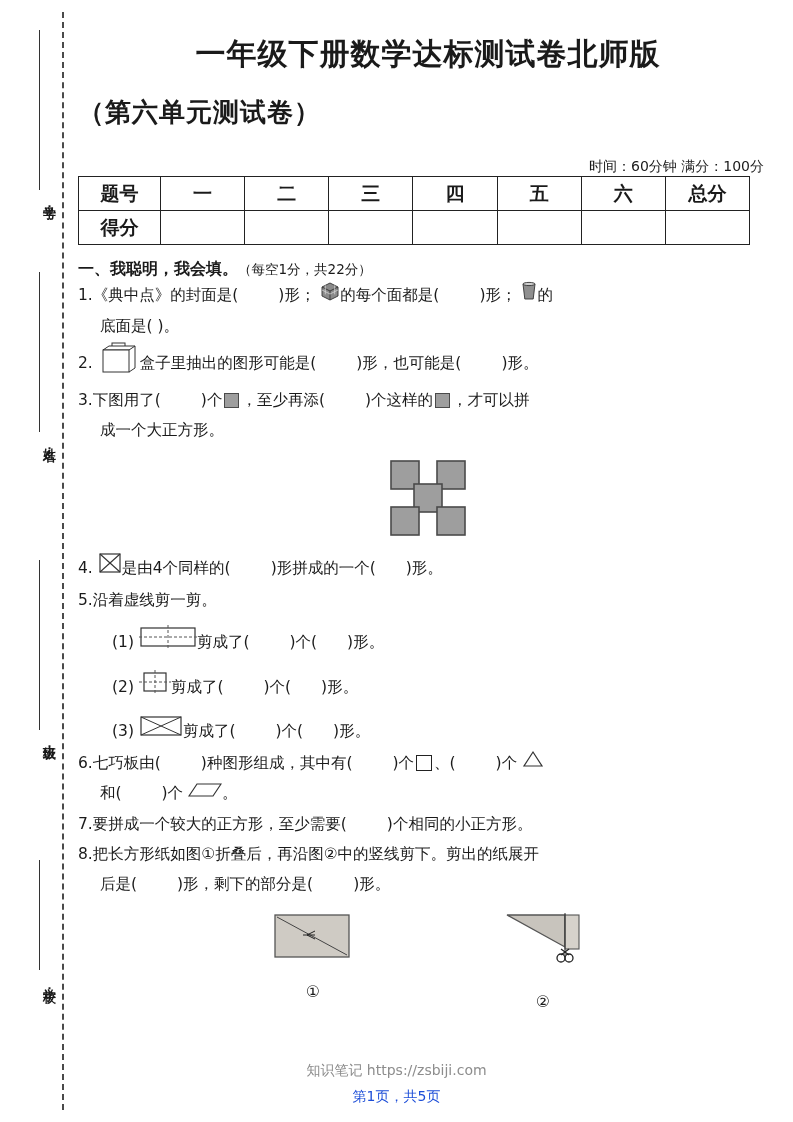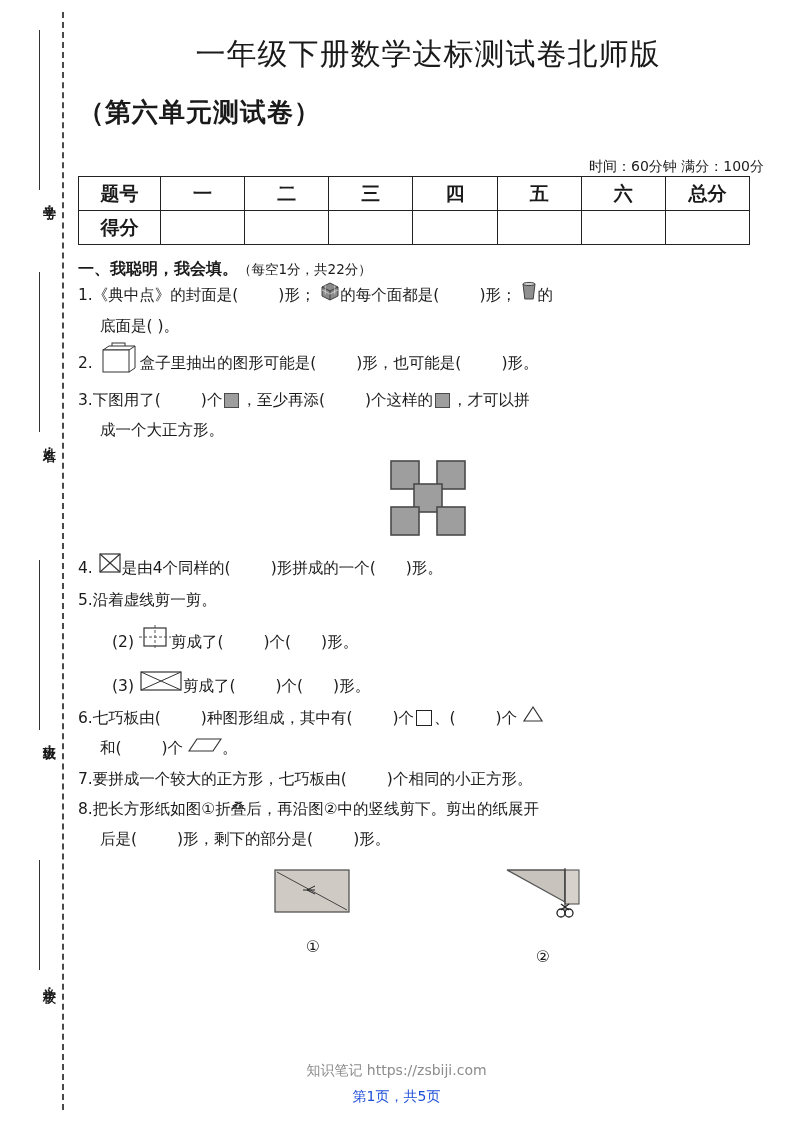--- a/index.html
+++ b/index.html
@@ -31,21 +31,21 @@
   .margin-rule {
     position: absolute; left: 39px;
     width: 0; border-left: 1.5px solid #333;
   }
 
   
   .content { position: absolute; left: 78px; top: 0; width: 700px; }
 
   .title {
     text-align: center;
-    font-size: 30px; font-weight: normal;
+    font-size: 30px; font-weight: bold;
     font-family: "DejaVu Sans", "Liberation Sans", sans-serif;
     letter-spacing: 1px;
     margin-top: 34px;
   }
   .subtitle {
     text-align: left;
     font-size: 26px; font-weight: bold;
     font-family: "DejaVu Sans", "Liberation Sans", sans-serif;
     letter-spacing: 1px;
     margin-top: 20px;
@@ -233,20 +233,30 @@
           <rect x="2" y="3" width="20" height="18" fill="#fff" stroke="#333" stroke-width="1.2"></rect>
           <line x1="2" y1="3" x2="22" y2="21" stroke="#333" stroke-width="1.1"></line>
           <line x1="22" y1="3" x2="2" y2="21" stroke="#333" stroke-width="1.1"></line>
         </svg>
       </span><span>是由4个同样的(</span><span class="blank"></span><span>)形拼成的一个(</span><span class="blank sm"></span><span>)形。</span>
     </div>
 
     <div class="q">
       <span>5.</span><span>沿着虚线剪一剪。</span>
 
+      <span class="sub">
+        <span>(1)</span>
+        <span class="fig">
+          <svg width="58" height="26" viewBox="0 0 58 26">
+            <rect x="2" y="4" width="54" height="18" fill="#fff" stroke="#333" stroke-width="1.2"></rect>
+            <line x1="0" y1="13" x2="58" y2="13" stroke="#555" stroke-width="1" stroke-dasharray="3,2"></line>
+            <line x1="29" y1="1" x2="29" y2="25" stroke="#555" stroke-width="1" stroke-dasharray="3,2"></line>
+          </svg>
+        </span><span>剪成了(</span><span class="blank"></span><span>)个(</span><span class="blank sm"></span><span>)形。</span>
+      </span>
 
       <span class="sub">
         <span>(2)</span>
         <span class="fig">
           <svg width="32" height="26" viewBox="0 0 32 26">
             <rect x="5" y="4" width="22" height="18" fill="#fff" stroke="#333" stroke-width="1.2"></rect>
             <line x1="0" y1="13" x2="32" y2="13" stroke="#555" stroke-width="1" stroke-dasharray="3,2"></line>
             <line x1="16" y1="1" x2="16" y2="25" stroke="#555" stroke-width="1" stroke-dasharray="3,2"></line>
           </svg>
         </span><span>剪成了(</span><span class="blank"></span><span>)个(</span><span class="blank sm"></span><span>)形。</span>
@@ -275,21 +285,21 @@
         <span>和(</span><span class="blank"></span><span>)个</span>
         <span class="fig">
           <svg width="34" height="18" viewBox="0 0 34 18">
             <polygon points="9,3 33,3 25,15 1,15" fill="#fff" stroke="#333" stroke-width="1.2"></polygon>
           </svg>
         </span><span>。</span>
       </span>
     </div>
 
     <div class="q">
-      <span>7.</span><span>要拼成一个较大的正方形，七巧板由(</span><span class="blank"></span><span>)个相同的小正方形。</span>
+      <span>7.</span><span>要拼成一个较大的正方形，至少需要(</span><span class="blank"></span><span>)个相同的小正方形。</span>
     </div>
 
     <div class="q">
       <span>8.</span><span>把长方形纸如图①折叠后，再沿图②中的竖线剪下。剪出的纸展开</span>
       <span class="ln2">
         <span>后是(</span><span class="blank"></span><span>)形，剩下的部分是(</span><span class="blank"></span><span>)形。</span>
       </span>
 
       <div class="figrow">
         <div>

